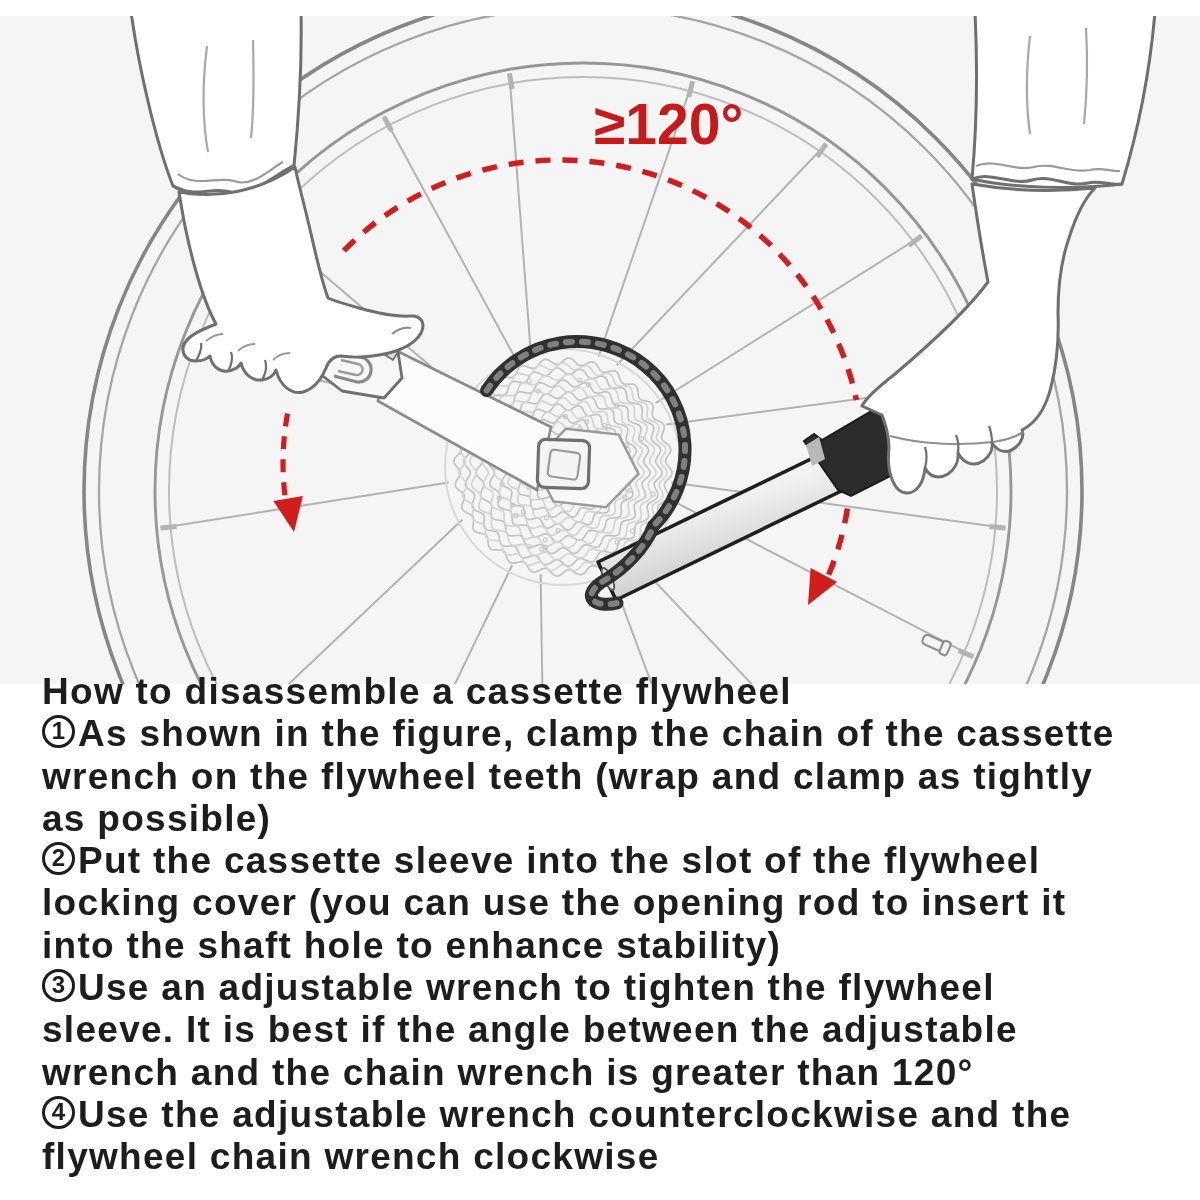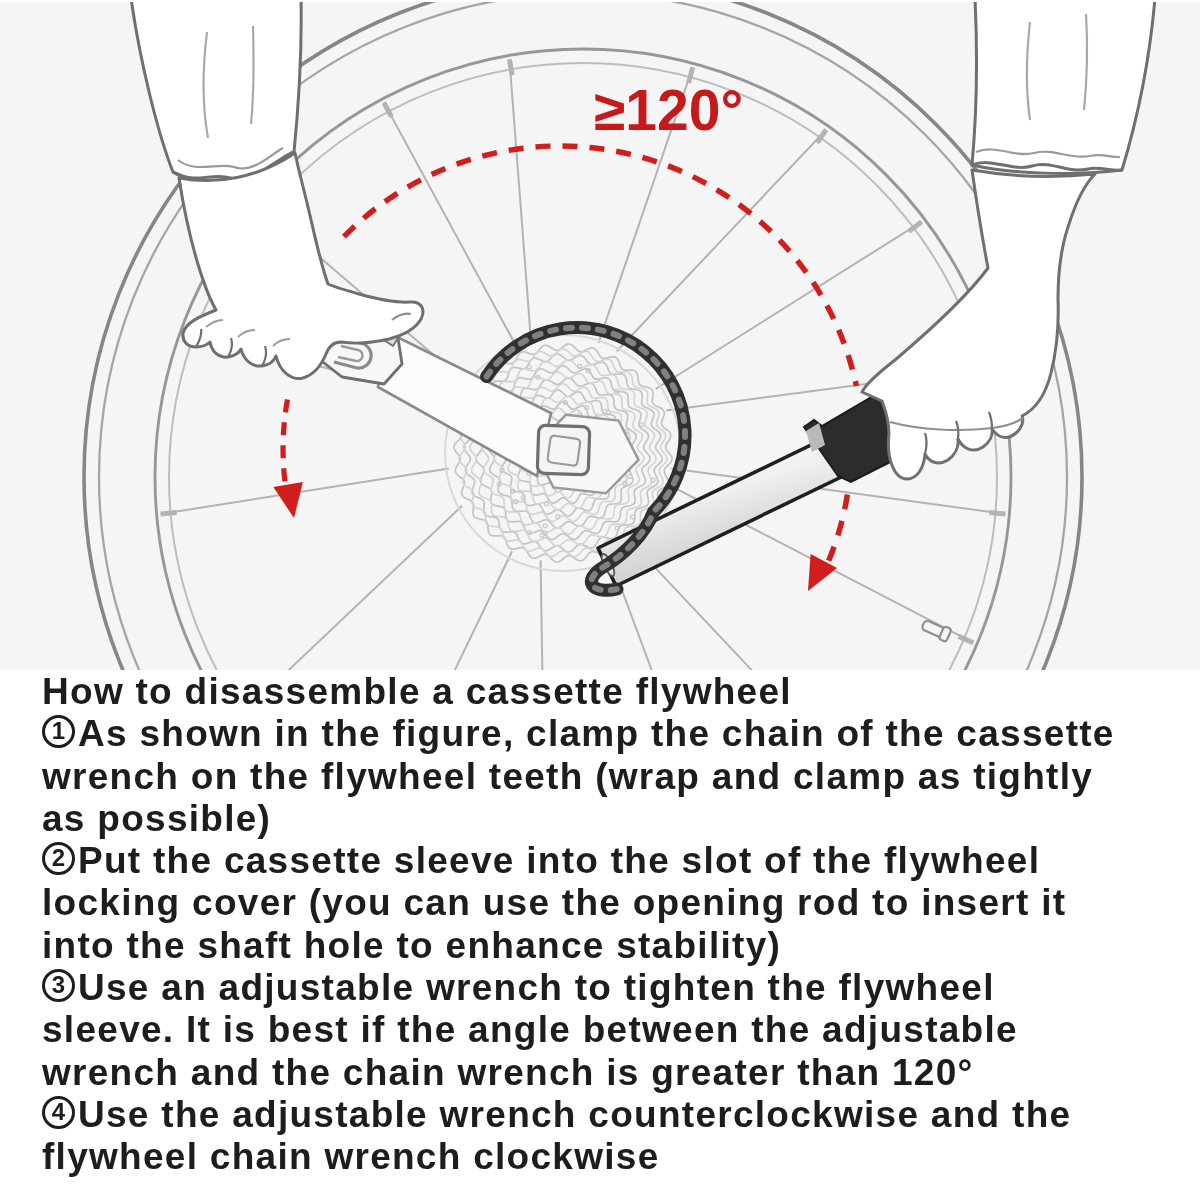--- a/index.html
+++ b/index.html
@@ -1,15 +1,15 @@
 <!DOCTYPE html>
 <html><head><meta charset="utf-8">
 <style>
 html,body{margin:0;padding:0;background:#fff;width:1200px;height:1200px;overflow:hidden}
-#art{position:absolute;left:0;top:2px}
+#art{position:absolute;left:0;top:16px}
 #txt{position:absolute;left:42px;top:671px;width:1160px;
  font-family:"Liberation Sans",sans-serif;font-weight:bold;font-size:37px;
  line-height:42.3px;color:#1d1d1d;letter-spacing:1.28px;white-space:nowrap}
 .c{display:inline-block;width:36px;height:1px;position:relative}
 .c b{position:absolute;left:0;top:-30px;box-sizing:border-box;width:33px;height:33px;border:3.5px solid #1d1d1d;
  border-radius:50%;font-size:24px;line-height:26px;text-align:center;display:block;font-weight:bold;letter-spacing:0}
 </style></head>
 <body>
 <div id="art">
 <svg width="1200" height="668" viewBox="0 0 1200 668" xmlns="http://www.w3.org/2000/svg">

